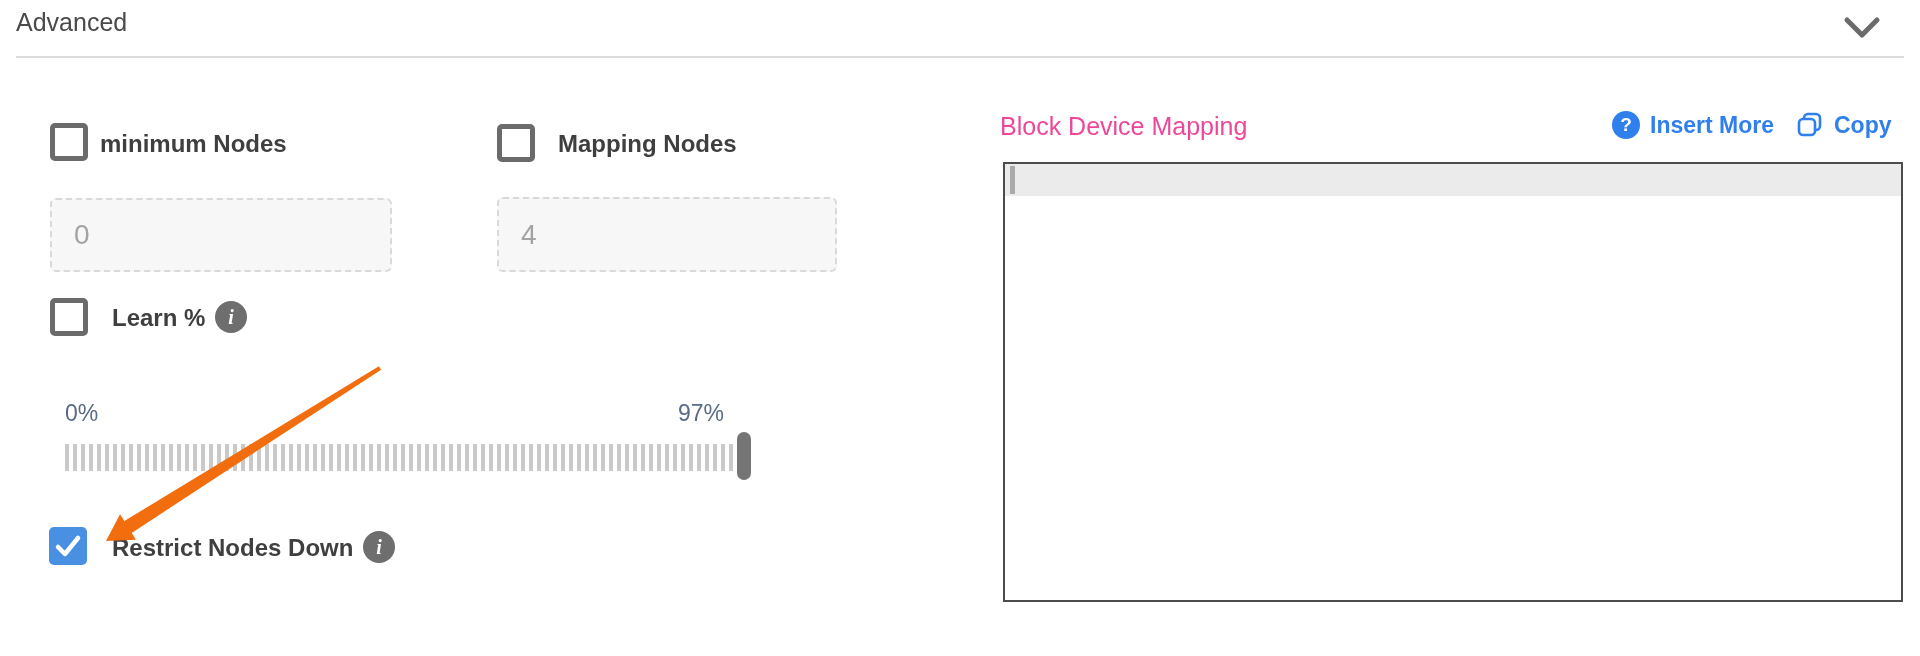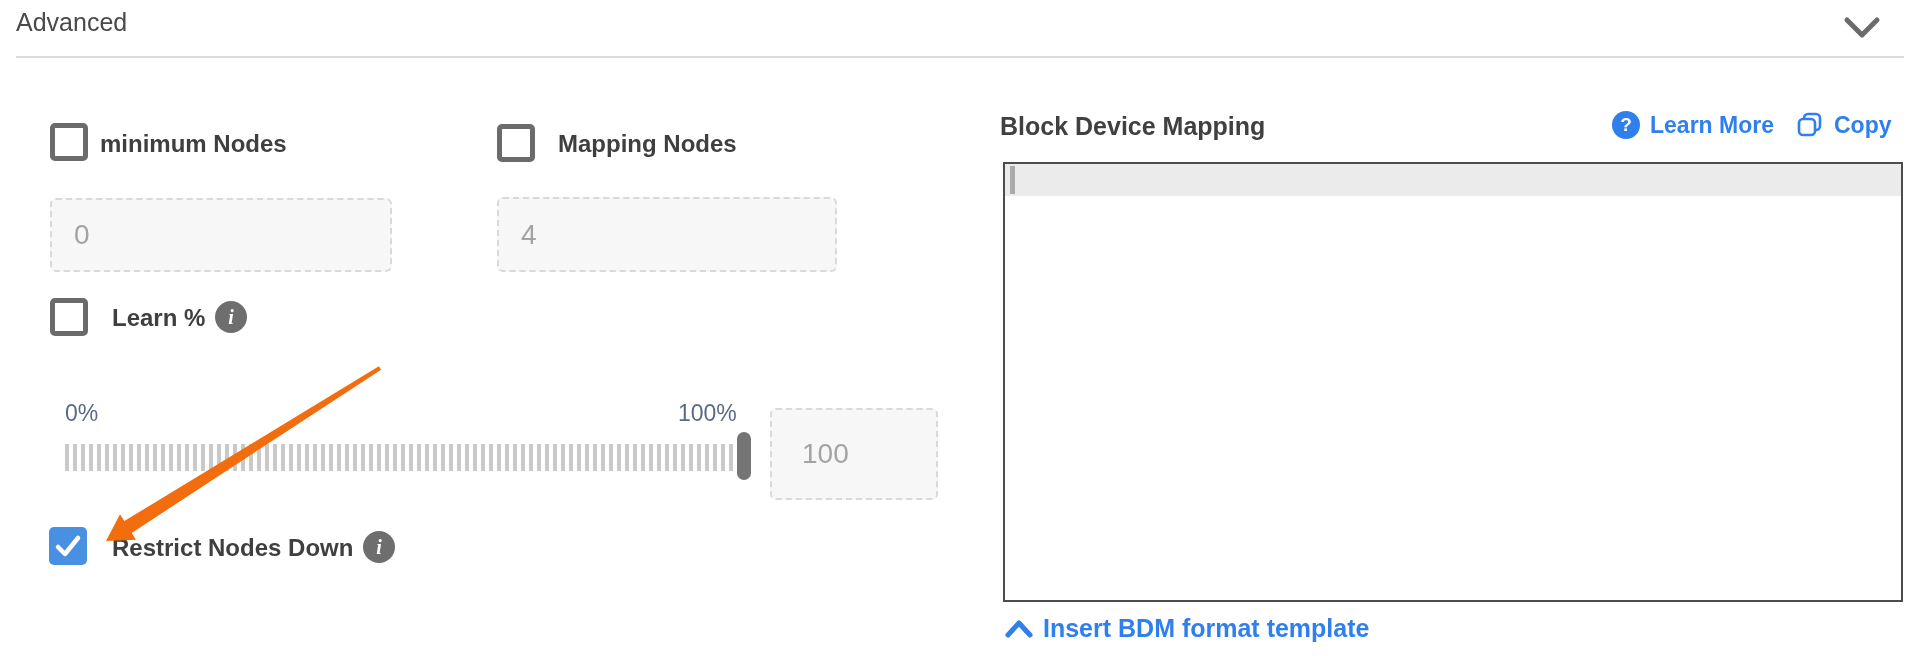--- a/index.html
+++ b/index.html
@@ -29,21 +29,21 @@
   .info-dot { width:32px; height:32px; border-radius:50%; background:#6e6e6e; color:#fff;
               display:flex; align-items:center; justify-content:center;
               font-size:20px; font-weight:700; font-family:"Liberation Serif",serif; font-style:italic; }
 
   
   .slider-label { font-size:23px; color:#5a6b85; }
   .ticks { height:27px; background:repeating-linear-gradient(to right,#c9c9c9 0px,#c9c9c9 4px,transparent 4px,transparent 8px); cursor:pointer; }
   .handle { width:14px; height:48px; background:#757575; border-radius:7px; cursor:grab; }
 
   
-  .bdm-title { font-size:25px; font-weight:700; color:#404040; }
+  .bdm-title { font-size:25px; font-weight:400; color:#ec4899; }
   .blue-link { display:flex; align-items:center; gap:10px; color:#2f80ed; font-size:23px; font-weight:600; cursor:pointer; white-space:nowrap; }
   .q-dot { width:28px; height:28px; border-radius:50%; background:#2f80ed; color:#fff;
            display:flex; align-items:center; justify-content:center; font-size:19px; font-weight:700; }
   .editor { left:1003px; top:162px; width:900px; height:440px; border:2px solid #4c4c4c; background:#fff; cursor:text; }
   .editor-activeline { position:absolute; left:0; top:0; width:100%; height:32px; background:#ebebeb; }
   .editor-caret { position:absolute; left:5px; top:2px; width:5px; height:28px; background:#aaaaaa; }
   .insert-link { left:1005px; top:614px; font-size:25px; }
 </style>
 </head>
 <body>
@@ -62,58 +62,51 @@
 
   <div class="abs cb" style="left:497px; top:124px;"></div>
   <div class="abs cb-label" style="left:558px; top:130px;">Mapping Nodes</div>
   <input class="abs dashed-input" style="left: 497px; top: 197px; width: 340px; height: 75px;" value="4">
 
   <div class="abs cb" style="left:50px; top:298px;"></div>
   <div class="abs cb-label" style="left:112px; top:304px;">Learn %</div>
   <div class="abs info-dot" style="left:215px; top:301px;">i</div>
 
   <div class="abs slider-label" style="left:65px; top:400px;">0%</div>
-  <div class="abs slider-label" style="left:678px; top:400px;">100%</div>
+  <div class="abs slider-label" style="left:678px; top:400px;">97%</div>
   <div class="abs ticks" style="left:65px; top:444px; width:685px;"></div>
   <div class="abs handle" style="left:737px; top:432px;"></div>
-  <input class="abs dashed-input" style="left: 770px; top: 408px; width: 168px; height: 92px; padding-left: 30px;" value="100">
 
   <div class="abs cb checked" style="left:49px; top:527px;">
     <svg viewBox="0 0 38 38" width="38" height="38">
       <polyline points="9,20 16,27 29,11" fill="none" stroke="#fff" stroke-width="4.5" stroke-linecap="round" stroke-linejoin="round"></polyline>
     </svg>
   </div>
   <div class="abs cb-label" style="left:112px; top:534px;">Restrict Nodes Down</div>
   <div class="abs info-dot" style="left:363px; top:531px;">i</div>
 
   <svg class="abs" style="left:0; top:0; width:1920px; height:656px; pointer-events:none;" viewBox="0 0 1920 656">
     <polygon points="378.9,366.3 124.3,521.1 120,514.3 106,540.9 136,539.7 131.7,532.9 381.1,369.7" fill="#f26d0d"></polygon>
   </svg>
 
   <div class="abs bdm-title" style="left:1000px; top:112px;">Block Device Mapping</div>
 
   <div class="abs blue-link" style="left:1612px; top:111px;">
     <span class="q-dot">?</span>
-    <span>Learn More</span>
+    <span>Insert More</span>
   </div>
 
   <div class="abs blue-link" style="left:1796px; top:111px;">
     <svg width="28" height="28" viewBox="0 0 28 28">
       <rect x="8" y="3" width="16" height="16" rx="4" fill="none" stroke="#2f80ed" stroke-width="2.6"></rect>
       <rect x="3" y="8" width="16" height="16" rx="4" fill="#fff" stroke="#2f80ed" stroke-width="2.6"></rect>
     </svg>
     <span>Copy</span>
   </div>
 
   <div class="abs editor">
     <div class="editor-activeline"></div>
     <div class="editor-caret"></div>
     <span></span>
   </div>
 
-  <div class="abs blue-link insert-link">
-    <svg width="28" height="20" viewBox="0 0 28 20">
-      <polyline points="3,16 14,4 25,16" fill="none" stroke="#2f80ed" stroke-width="5" stroke-linecap="round" stroke-linejoin="round"></polyline>
-    </svg>
-    <span>Insert BDM format template</span>
-  </div>
 
 </div>
 
 </body></html>

